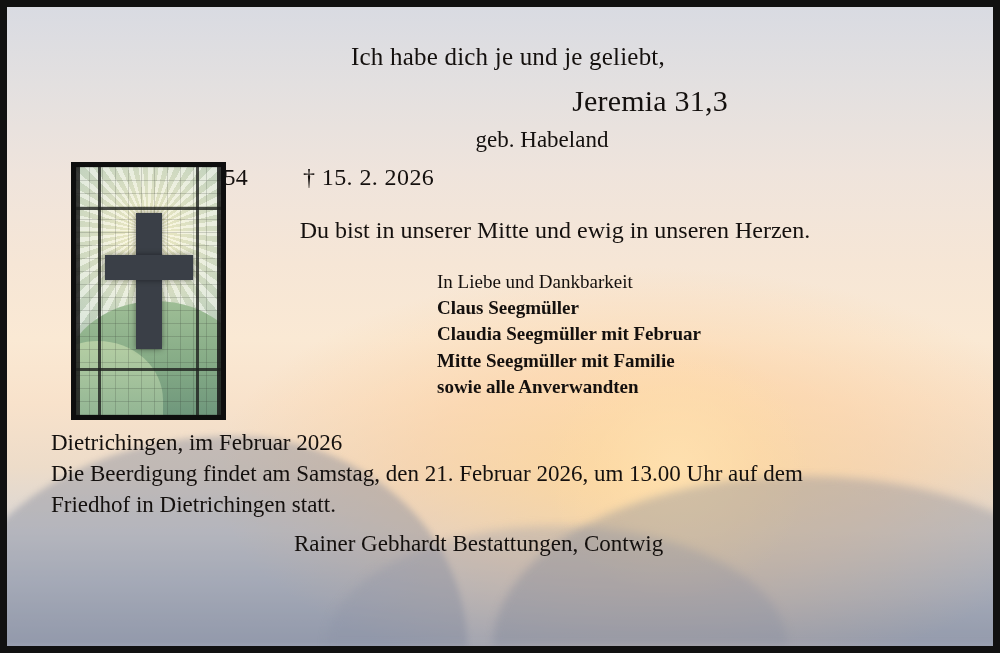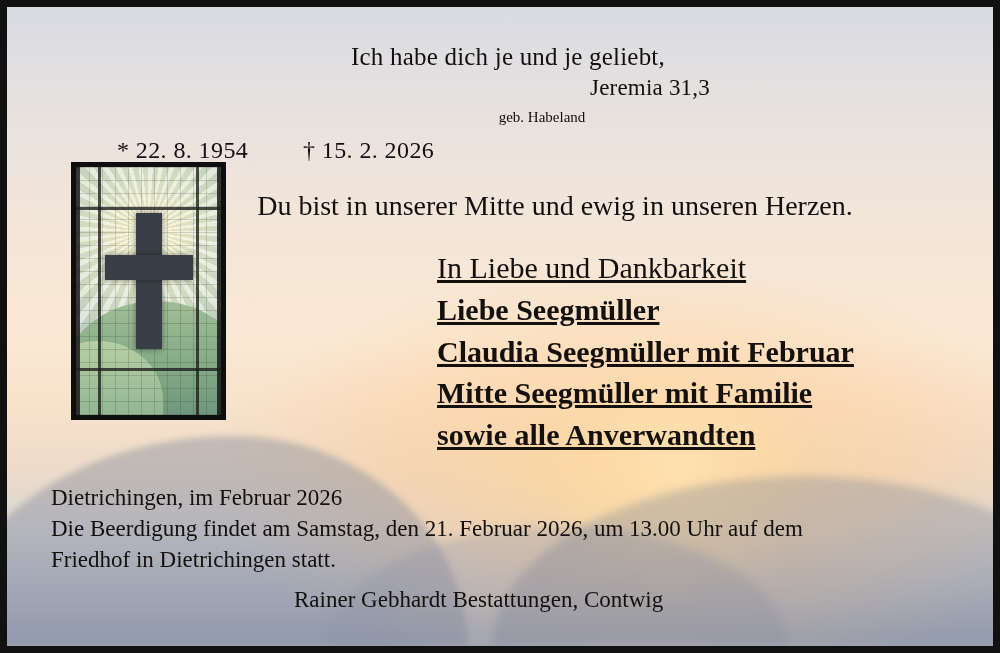--- a/index.html
+++ b/index.html
@@ -89,61 +89,60 @@
   .verse {
     text-align: center;
     padding-top: 33px;
     font-size: 25px;
     line-height: 1.32;
     letter-spacing: 0.2px;
   }
   .verse-line { display: block; padding-left: 16px; }
   .verse-ref {
     display: block;
-    margin-top: 0;
+    margin-top: 8px;
     margin-left: 300px;
-    font-size: 23px;
+    font-size: 30px;
   }
 
   .name {
     text-align: center;
     margin-top: 22px;
     margin-left: 110px;
     font-size: 47px;
     letter-spacing: 0.5px;
     line-height: 1.05;
   }
   .maiden {
     text-align: center;
     margin-left: 84px;
     margin-top: 6px;
-    font-size: 15px;
+    font-size: 23px;
   }
   .dates {
     text-align: left;
     margin-left: 110px;
     margin-top: 11px;
     font-size: 24px;
     letter-spacing: 0.4px;
   }
   .dates .gap { display: inline-block; width: 42px; }
 
   .memory {
     text-align: center;
     margin-left: 110px;
     margin-top: 26px;
-    font-size: 28px;
+    font-size: 24px;
   }
 
   .mourners {
     margin-top: 25px;
     margin-left: 430px;
-    font-size: 30px;
+    font-size: 19px;
     line-height: 1.39;
-    text-decoration: underline;
   }
   .mourners .intro { font-weight: normal; }
   .mourners .strong { font-weight: bold; }
 
   .footer {
     margin-top: 26px;
     margin-left: 44px;
     font-size: 23px;
     line-height: 1.36;
   }
@@ -284,21 +283,21 @@
     <div class="dates">
       <span>* 22. 8. 1954</span>
       <span class="gap"></span>
       <span>† 15. 2. 2026</span>
     </div>
 
     <div class="memory">Du bist in unserer Mitte und ewig in unseren Herzen.</div>
 
     <div class="mourners">
       <div class="intro">In Liebe und Dankbarkeit</div>
-      <div class="strong">Liebe Seegmüller</div>
+      <div class="strong">Claus Seegmüller</div>
       <div class="strong">Claudia Seegmüller mit Februar</div>
       <div class="strong">Mitte Seegmüller mit Familie</div>
       <div class="strong">sowie alle Anverwandten</div>
     </div>
 
     <div class="footer">
       <div>Dietrichingen, im Februar 2026</div>
       <div>Die Beerdigung findet am Samstag, den 21. Februar 2026, um 13.00 Uhr auf dem</div>
       <div>Friedhof in Dietrichingen statt.</div>
       <div class="funeral-home">Rainer Gebhardt Bestattungen, Contwig</div>

